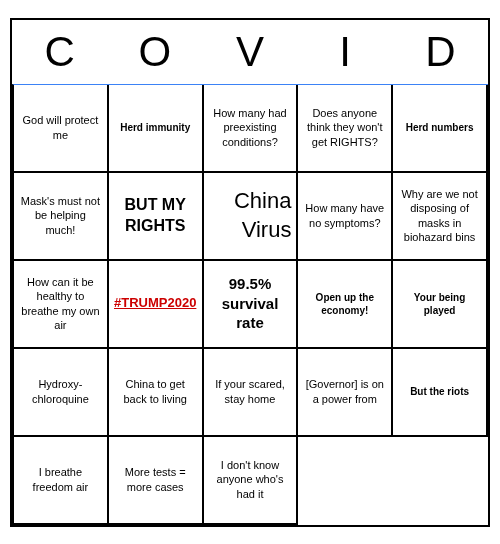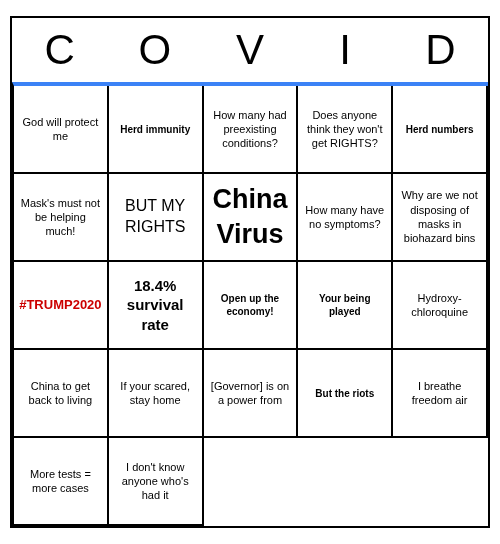--- a/index.html
+++ b/index.html
@@ -23,55 +23,57 @@
     }
     .bingo-header-cell {
       font-size: 42px;
       font-weight: 400;
       padding: 8px 4px;
       border: none;
     }
     .bingo-grid {
       display: grid;
       grid-template-columns: repeat(5, 1fr);
-      border-top: 4px solid #3b82f6;
+      border-top: 1px solid #3b82f6;
       border-left: 2px solid #000;
     }
     .bingo-cell {
       border-right: 2px solid #000;
       border-bottom: 2px solid #000;
       padding: 5px;
       text-align: center;
       font-size: 11px;
       display: flex;
       align-items: center;
       justify-content: center;
       min-height: 88px;
       line-height: 1.3;
     }
     .bingo-cell.large-text {
-      font-size: 27px;
-      font-weight: bold;
+      font-size: 22px;
+      font-weight: normal;
+      text-align: right;
     }
     .bingo-cell.medium-text {
       font-size: 10px;
       font-weight: bold;
     }
     .bingo-cell.red-text {
       color: #cc0000;
       font-size: 13px;
       font-weight: bold;
+      text-decoration: underline;
     }
     .bingo-cell.survival {
       font-size: 15px;
       font-weight: bold;
     }
     .bingo-cell.rights {
       font-size: 16px;
-      font-weight: normal;
+      font-weight: bold;
     }
   </style>
 </head>
 <body>
 
 <div class="bingo-card">
   <div class="bingo-header">
     <div class="bingo-header-cell">C</div>
     <div class="bingo-header-cell">O</div>
     <div class="bingo-header-cell">V</div>
@@ -82,22 +84,23 @@
   <div class="bingo-cell">God will protect me</div>
       <div class="bingo-cell medium-text">Herd immunity</div>
       <div class="bingo-cell">How many had preexisting conditions?</div>
       <div class="bingo-cell">Does anyone think they won't get RIGHTS?</div>
       <div class="bingo-cell medium-text">Herd numbers</div>
       <div class="bingo-cell">Mask's must not be helping much!</div>
       <div class="bingo-cell rights">BUT MY RIGHTS</div>
       <div class="bingo-cell large-text">China Virus</div>
       <div class="bingo-cell">How many have no symptoms?</div>
       <div class="bingo-cell">Why are we not disposing of masks in biohazard bins</div>
+      <div class="bingo-cell">How can it be healthy to breathe my own air</div>
       <div class="bingo-cell red-text">#TRUMP2020</div>
-      <div class="bingo-cell survival">18.4% survival rate</div>
+      <div class="bingo-cell survival">99.5% survival rate</div>
       <div class="bingo-cell medium-text">Open up the economy!</div>
       <div class="bingo-cell medium-text">Your being played</div>
       <div class="bingo-cell">Hydroxy-chloroquine</div>
       <div class="bingo-cell">China to get back to living</div>
       <div class="bingo-cell">If your scared, stay home</div>
       <div class="bingo-cell">[Governor] is on a power from</div>
       <div class="bingo-cell medium-text">But the riots</div>
       <div class="bingo-cell">I breathe freedom air</div>
       <div class="bingo-cell">More tests = more cases</div>
       <div class="bingo-cell">I don't know anyone who's had it</div>

